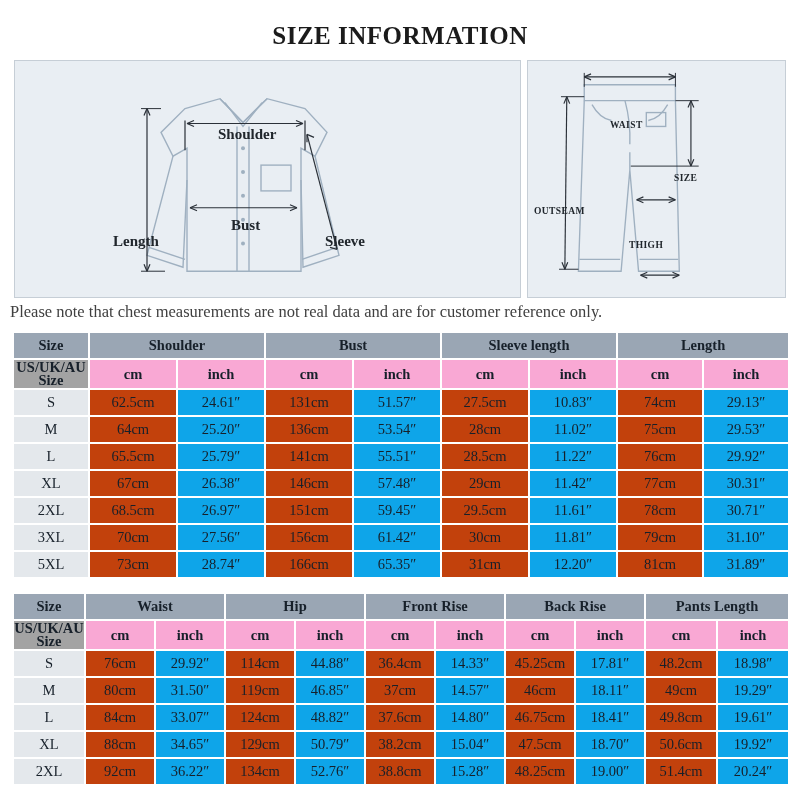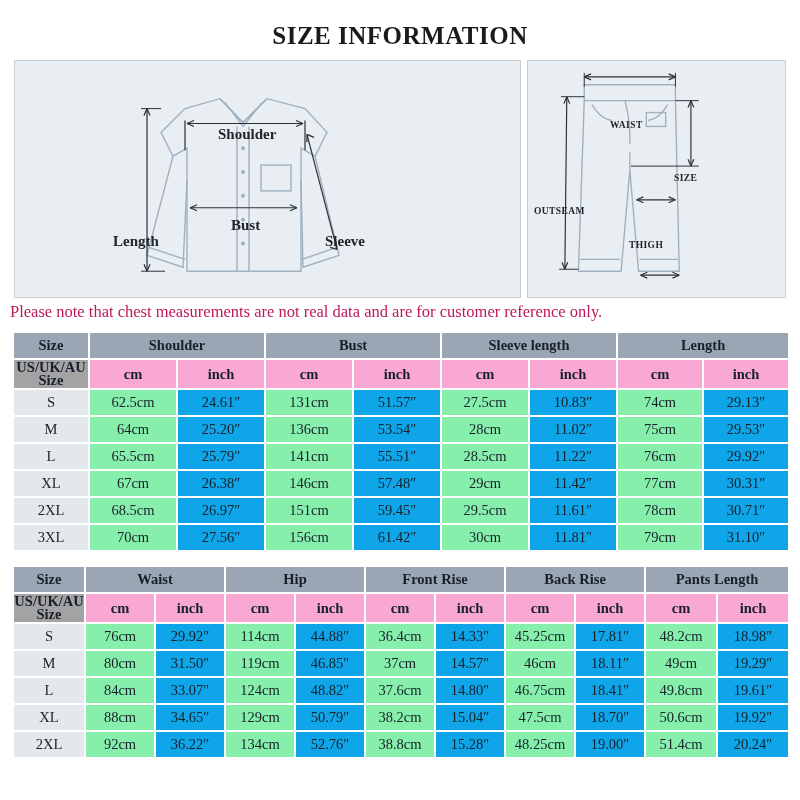--- a/index.html
+++ b/index.html
@@ -58,21 +58,21 @@
   svg.dsvg {
     position: absolute;
     left: 0; top: 0;
     width: 100%;
     height: 100%;
   }
   
   .note {
     font-family: "Liberation Serif", serif;
     font-size: 16.5px;
-    color: #be185d;
+    color: #404040;
     padding: 4px 6px 5px 10px;
     text-align: left;
     white-space: nowrap;
   }
   
   table.sz {
     border-collapse: collapse;
     width: 776px;
     margin: 4px 12px;
     table-layout: fixed;
@@ -112,21 +112,21 @@
     background: #f9a8d4;
     color: #ffffff;
     font-weight: bold;
     font-size: 13.5px;
   }
   td.sizecell {
     background: #e4e8ec;
     font-weight: normal;
   }
   td.cm {
-    background: #86efac;
+    background: #c2410c;
   }
   td.inch {
     background: #0ea5e9;
   }
   .spacer { height: 5px; }
 </style>
 </head>
 <body>
 
 <div class="page">
@@ -339,20 +339,31 @@
       <tr>
         <td class="sizecell">3XL</td>
         <td class="cm">70cm</td>
         <td class="inch">27.56″</td>
         <td class="cm">156cm</td>
         <td class="inch">61.42″</td>
         <td class="cm">30cm</td>
         <td class="inch">11.81″</td>
         <td class="cm">79cm</td>
         <td class="inch">31.10″</td>
+      </tr>
+      <tr>
+        <td class="sizecell">5XL</td>
+        <td class="cm">73cm</td>
+        <td class="inch">28.74″</td>
+        <td class="cm">166cm</td>
+        <td class="inch">65.35″</td>
+        <td class="cm">31cm</td>
+        <td class="inch">12.20″</td>
+        <td class="cm">81cm</td>
+        <td class="inch">31.89″</td>
       </tr>
     </tbody>
   </table>
 
   <div class="spacer"></div>
 
   <table class="sz">
     <colgroup>
       <col style="width:72px">
       <col style="width:70px">

